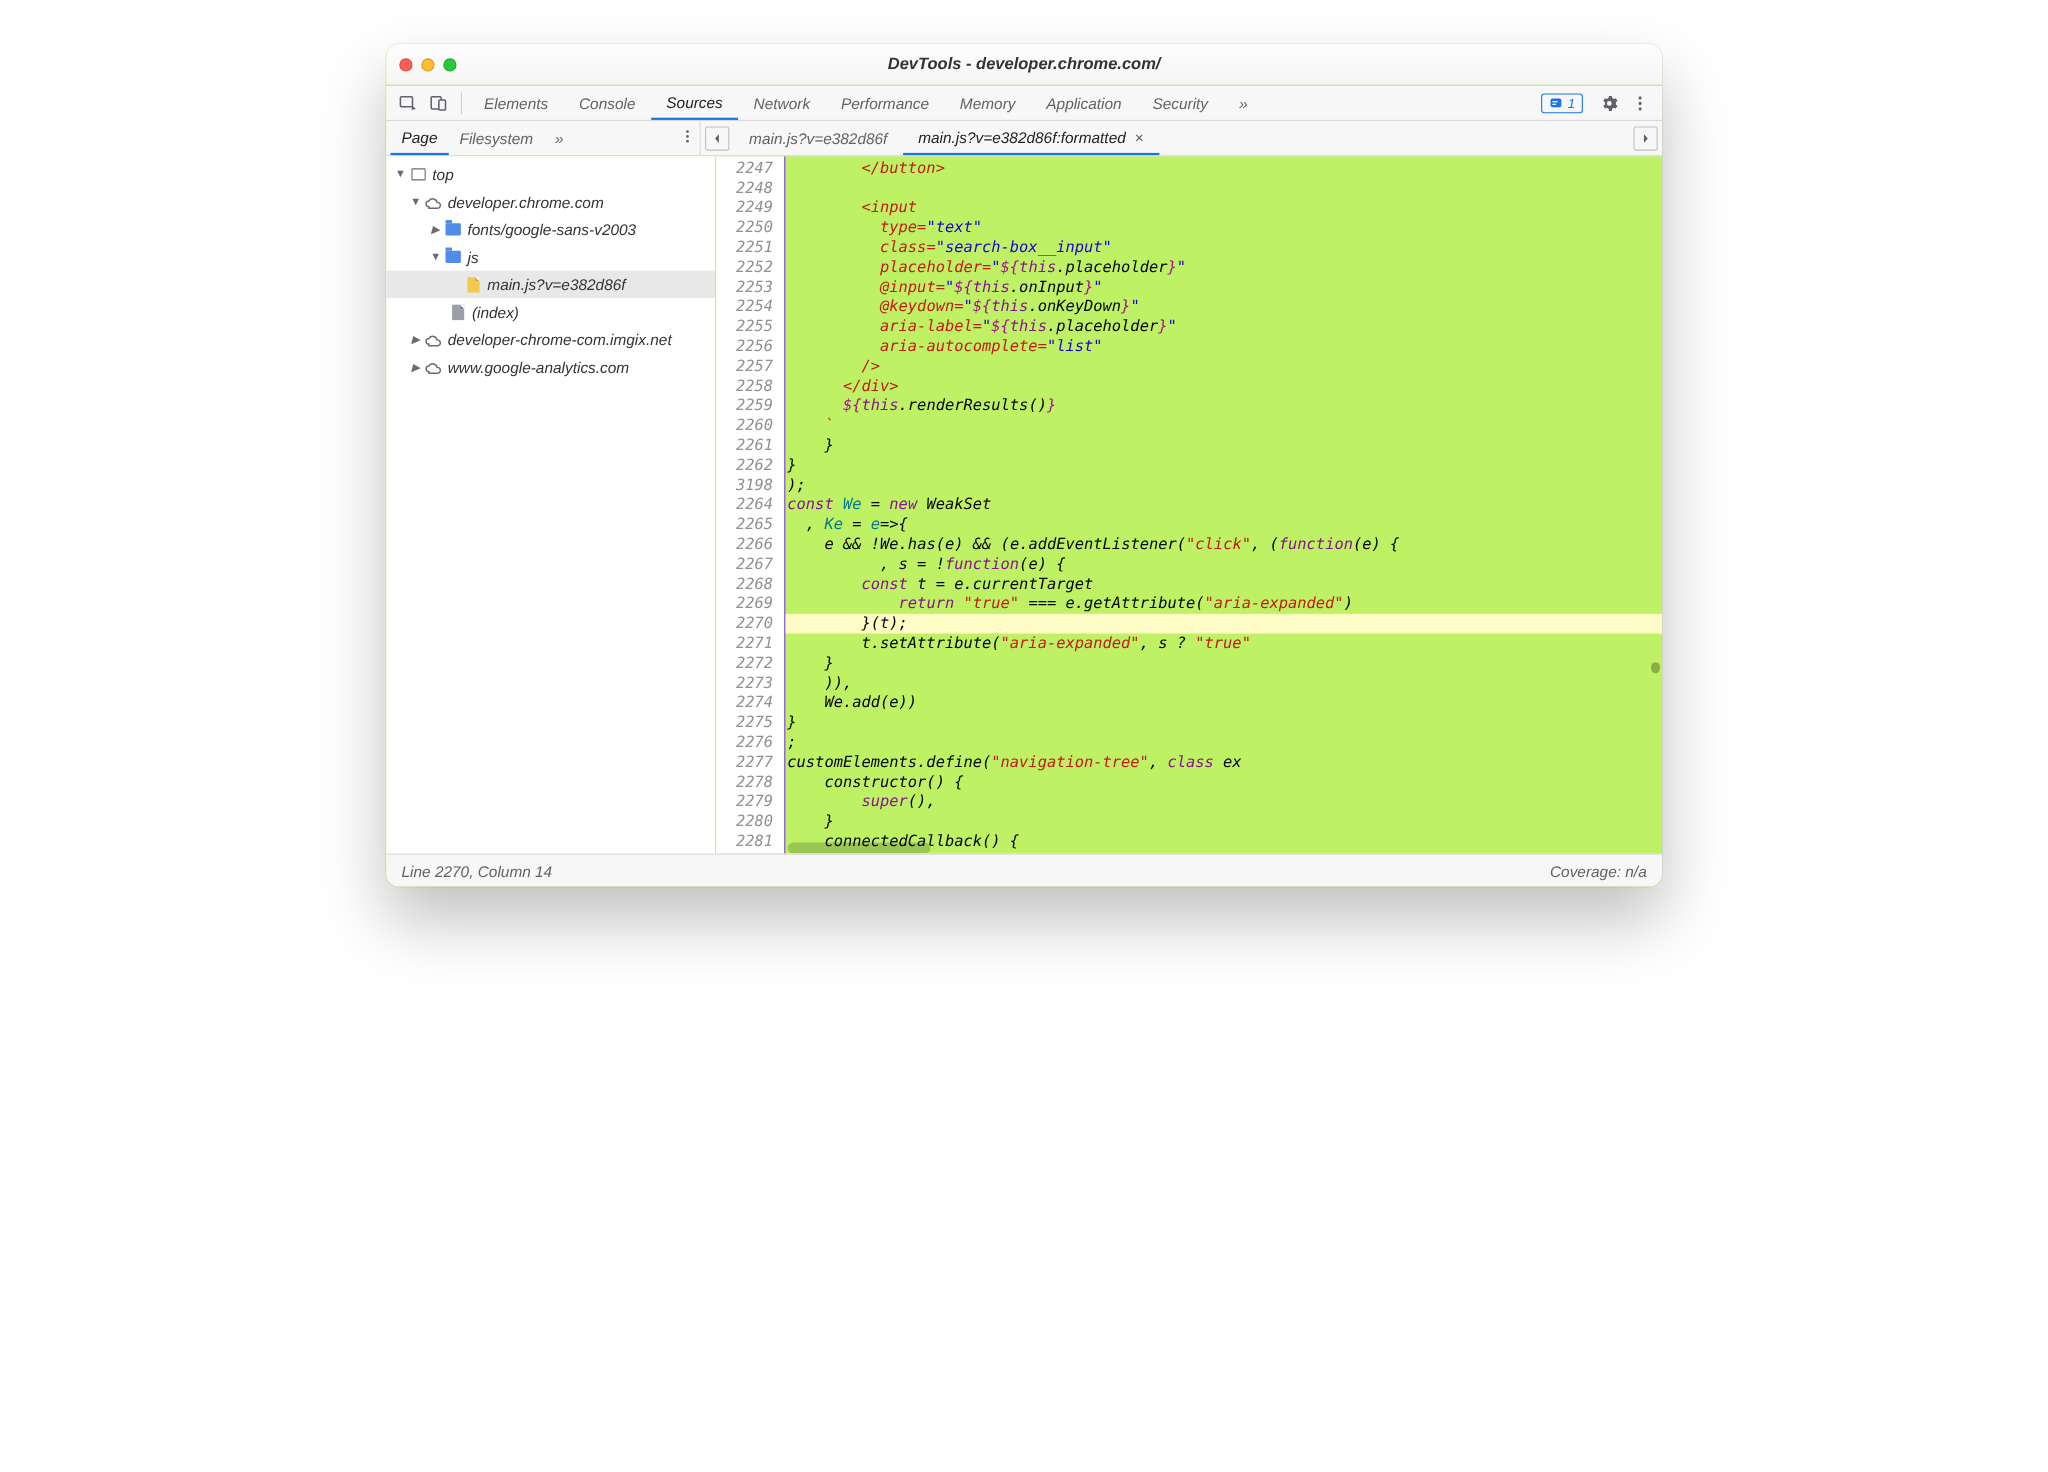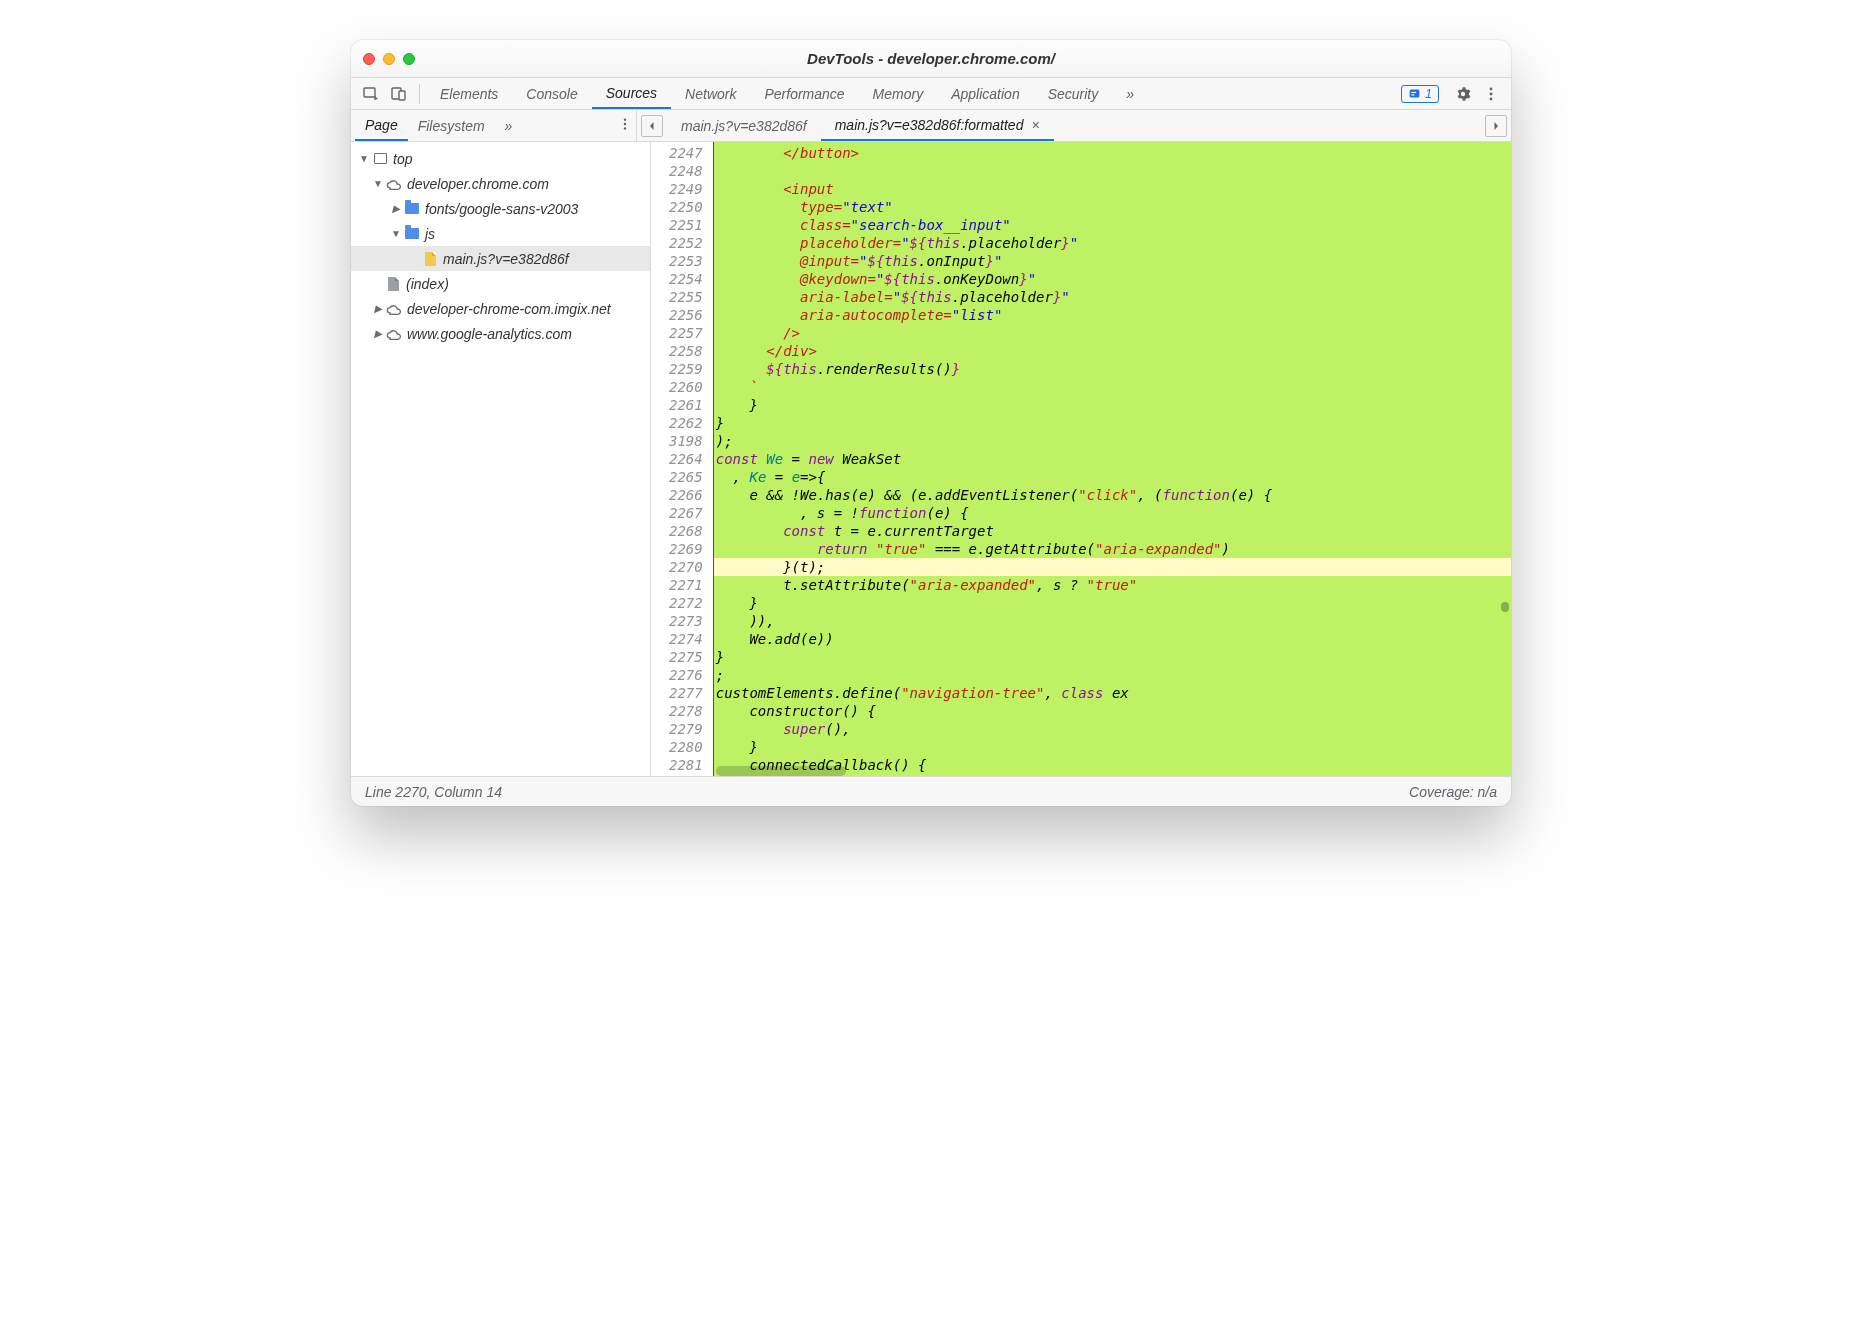--- a/index.html
+++ b/index.html
@@ -292,21 +292,21 @@
               <span class="folder-icon"></span>
             </span>
           <span>js</span>
         </div>
         <div class="tree-row selected" style="padding-left:70px">
           <span class="tree-icon">
               <span class="file-icon-y"></span>
             </span>
           <span>main.js?v=e382d86f</span>
         </div>
-        <div class="tree-row" style="padding-left:33px">
+        <div class="tree-row" style="padding-left:56px">
           <span class="tree-icon">
               <span class="file-icon-g"></span>
             </span>
           <span>(index)</span>
         </div>
         <div class="tree-row" style="padding-left:20px">
           <span class="tw">▶</span>
             <span class="tree-icon cloud-icon">
             <svg width="16" height="12" viewBox="0 0 24 16" fill="none" stroke="#6b6b6b" stroke-width="2">
                 <path d="M6 14a4 4 0 010-8 6 6 0 0111 2 4 4 0 011 8H6z"></path>

